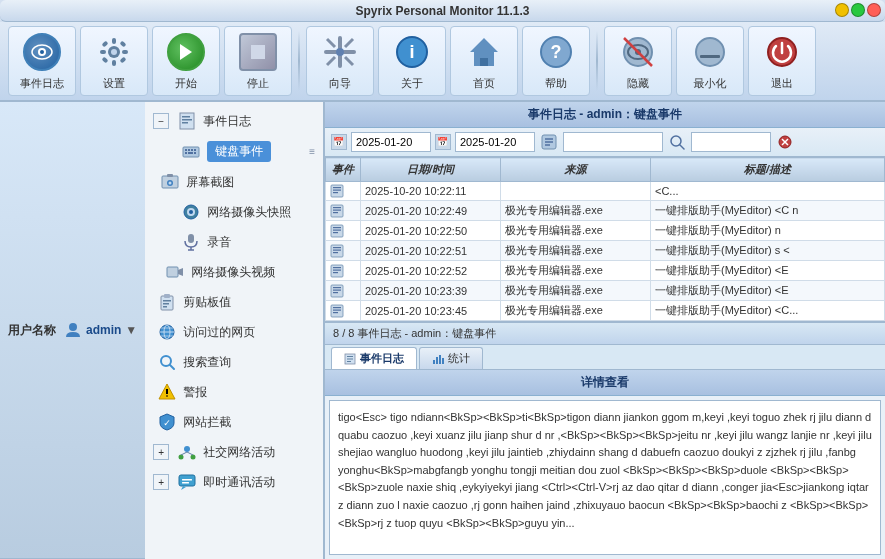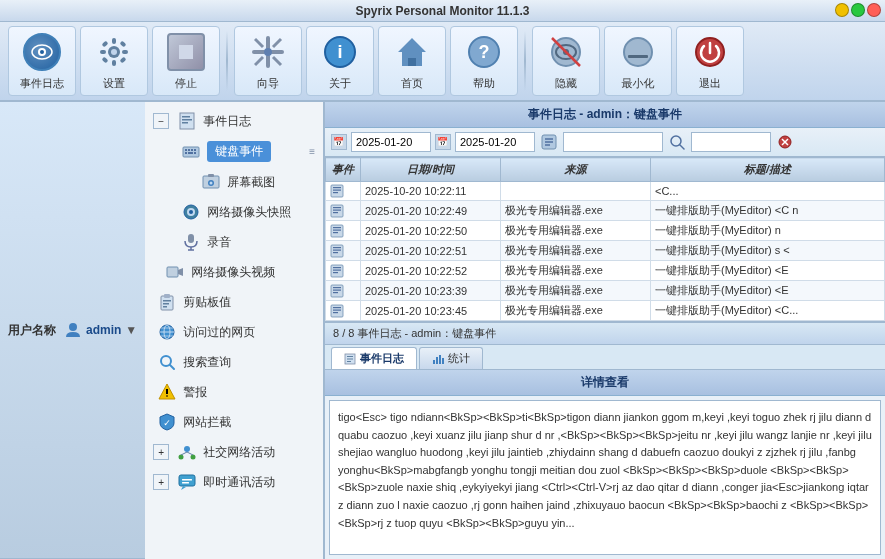--- a/index.html
+++ b/index.html
@@ -14,20 +14,21 @@
 
     
     .title-bar {
       background: linear-gradient(to bottom, #e8f0f8, #c8d8ec);
       height: 22px;
       display: flex;
       align-items: center;
       justify-content: center;
       border-bottom: 1px solid #a0b8d0;
       position: relative;
+      border-radius: 6px;
     }
     .title-bar-text {
       font-size: 12px;
       color: #333;
       font-weight: bold;
     }
     .title-bar-buttons {
       position: absolute;
       right: 4px;
       top: 3px;
@@ -389,20 +390,30 @@
           <rect x="7" y="7" width="4" height="6" rx="2" transform="rotate(45 9 10)"></rect>
           <rect x="25" y="7" width="4" height="6" rx="2" transform="rotate(-45 27 10)"></rect>
           <rect x="7" y="23" width="4" height="6" rx="2" transform="rotate(-45 9 26)"></rect>
           <rect x="25" y="23" width="4" height="6" rx="2" transform="rotate(45 27 26)"></rect>
         </g>
       </svg>
     </div>
     <span>设置</span>
   </div>
 
+  <div class="toolbar-btn">
+    <div class="toolbar-icon">
+      <div class="icon-play">
+        <svg width="16" height="18" viewBox="0 0 16 18">
+          <polygon points="2,1 14,9 2,17" fill="white"></polygon>
+        </svg>
+      </div>
+    </div>
+    <span>开始</span>
+  </div>
 
   <div class="toolbar-btn">
     <div class="toolbar-icon">
       <div class="icon-stop">
         <svg width="20" height="20" viewBox="0 0 20 20">
           <rect x="3" y="3" width="14" height="14" fill="#d0d8e8"></rect>
         </svg>
       </div>
     </div>
     <span>停止</span>
@@ -533,21 +544,21 @@
             <rect x="12" y="6" width="2" height="2" fill="#5070a0" rx="0.3"></rect>
             <rect x="3" y="9" width="2" height="2" fill="#5070a0" rx="0.3"></rect>
             <rect x="6" y="9" width="5" height="2" fill="#5070a0" rx="0.3"></rect>
             <rect x="12" y="9" width="2" height="2" fill="#5070a0" rx="0.3"></rect>
           </svg>
         </div>
         <span class="sub-selected">键盘事件</span>
         <span style="margin-left:auto; color:#8090a8; font-size:10px;">≡</span>
       </div>
 
-      <div class="sidebar-item sub" style="padding-left:56px;">
+      <div class="sidebar-item sub" style="padding-left:15px;">
         <div class="sidebar-item-icon">
           <svg width="18" height="18" viewBox="0 0 18 18">
             <rect x="1" y="3" width="16" height="12" fill="#c0d0e0" stroke="#7090b0" stroke-width="1" rx="1"></rect>
             <rect x="6" y="1" width="6" height="3" fill="#8090a8" rx="1"></rect>
             <circle cx="9" cy="10" r="3" fill="#4080c0"></circle>
             <circle cx="9" cy="10" r="1.5" fill="#c0d8f0"></circle>
           </svg>
         </div>
         <span class="sidebar-item-label">屏幕截图</span>
       </div>

